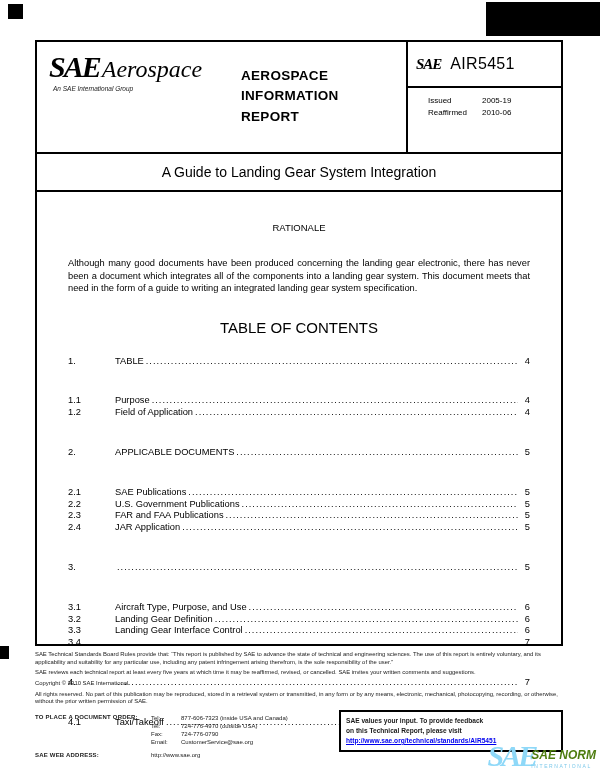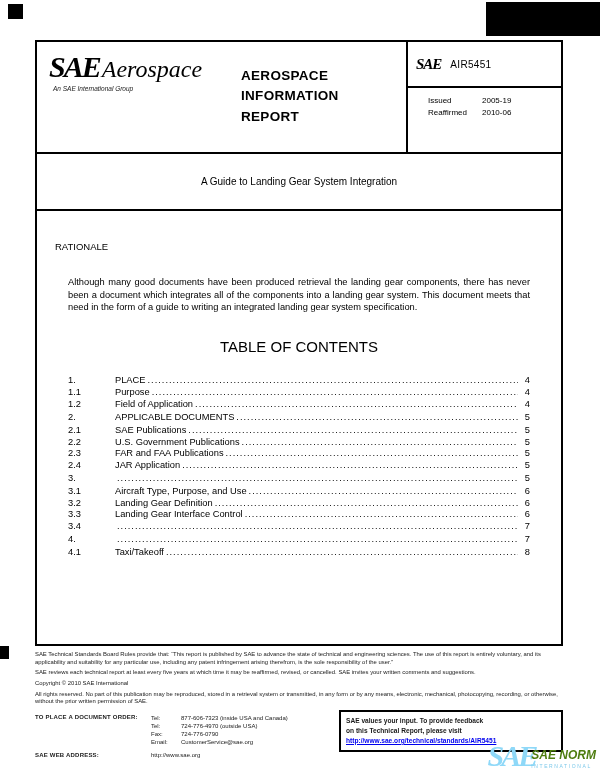--- a/index.html
+++ b/index.html
@@ -30,34 +30,34 @@
     font-size:24px;line-height:1;margin-left:2px;
   }
   .logo-tag{font-style:italic;font-size:6.5px;margin:3px 0 0 4px;color:#222;}
   .title-cell{
     flex:1;padding:24px 0 0 16px;font-weight:bold;font-size:13.5px;
     line-height:1.5;white-space:pre-line;letter-spacing:0.3px;
   }
   .id-cell{width:155px;border-left:2px solid #000;box-sizing:border-box;display:flex;flex-direction:column;}
   .id-top{height:46px;border-bottom:2px solid #000;box-sizing:border-box;display:flex;align-items:center;padding-left:8px;}
   .id-sae{font-family:"Liberation Serif", serif;font-style:italic;font-weight:bold;font-size:15px;letter-spacing:-1px;}
-  .id-number{font-size:10px;margin-left:9px;letter-spacing:0.3px;}
+  .id-number{font-size:16px;margin-left:9px;letter-spacing:0.3px;}
   .id-dates{padding:7px 0 0 8px;font-size:8px;line-height:1.45;}
   .id-row{display:flex;padding-left:12px;}
   .id-label{width:54px;}
   .title-band{
-    height:57px;border-bottom:2px solid #000;box-sizing:border-box;
-    display:flex;align-items:center;justify-content:center;font-size:10px;
-  }
-  .rationale-h{font-size:9.5px;margin-top:30px;margin-left:18px;}
+    height:38px;border-bottom:2px solid #000;box-sizing:border-box;
+    display:flex;align-items:center;justify-content:center;font-size:14px;
+  }
+  .rationale-h{text-align:center;font-size:9.5px;margin-top:30px;}
   .body-p{margin:24px 31px 0 31px;font-size:9.3px;line-height:1.35;text-align:justify;}
   .toc-h{text-align:center;font-size:15px;margin-top:24px;}
   .toc{margin:20px 31px 0 31px;font-size:9.3px;}
   .toc-row{display:flex;align-items:baseline;line-height:11.8px;}
-  .toc-row.gap{margin-top:1px;}
+  .toc-row.gap{margin-top:28px;}
   .toc-num{width:47px;flex-shrink:0;}
   .toc-dots{flex:1;overflow:hidden;white-space:nowrap;margin:0 2px;}
   .toc-dots::after{content:"....................................................................................................................................................................";letter-spacing:1px;}
   .toc-page{flex-shrink:0;width:10px;text-align:right;}
 
   
   .footer{position:absolute;left:35px;top:651px;width:528px;font-size:5.9px;line-height:1.3;color:#1a1a1a;}
   .fp{margin:0 0 3px 0;}
   .order-area{position:relative;height:72px;margin-top:6px;font-size:6px;}
   .order-label{position:absolute;left:0;top:2px;font-weight:bold;letter-spacing:0.2px;}
@@ -117,28 +117,28 @@
           <span class="id-label">Reaffirmed</span>
           <span>2010-06</span>
         </div>
       </div>
     </div>
   </div>
 
   <div class="title-band">A Guide to Landing Gear System Integration</div>
 
   <div class="rationale-h">RATIONALE</div>
-  <div class="body-p">Although many good documents have been produced retrieval the landing gear components, there has never been a document which integrates all of the components into a landing gear system. This document meets that need in the form of a guide to writing an integrated landing gear system specification.</div>
+  <div class="body-p">Although many good documents have been produced concerning the landing gear electronic, there has never been a document which integrates all of the components into a landing gear system. This document meets that need in the form of a guide to writing an integrated landing gear system specification.</div>
 
   <div class="toc-h">TABLE OF CONTENTS</div>
 
   <div class="toc">
     <div class="toc-row">
         <span class="toc-num">1.</span>
-        <span class="toc-title">PLACE</span>
+        <span class="toc-title">TABLE</span>
         <span class="toc-dots"></span>
         <span class="toc-page">4</span>
       </div>
     <div class="toc-row gap">
         <span class="toc-num">1.1</span>
         <span class="toc-title">Purpose</span>
         <span class="toc-dots"></span>
         <span class="toc-page">4</span>
       </div>
     <div class="toc-row">

